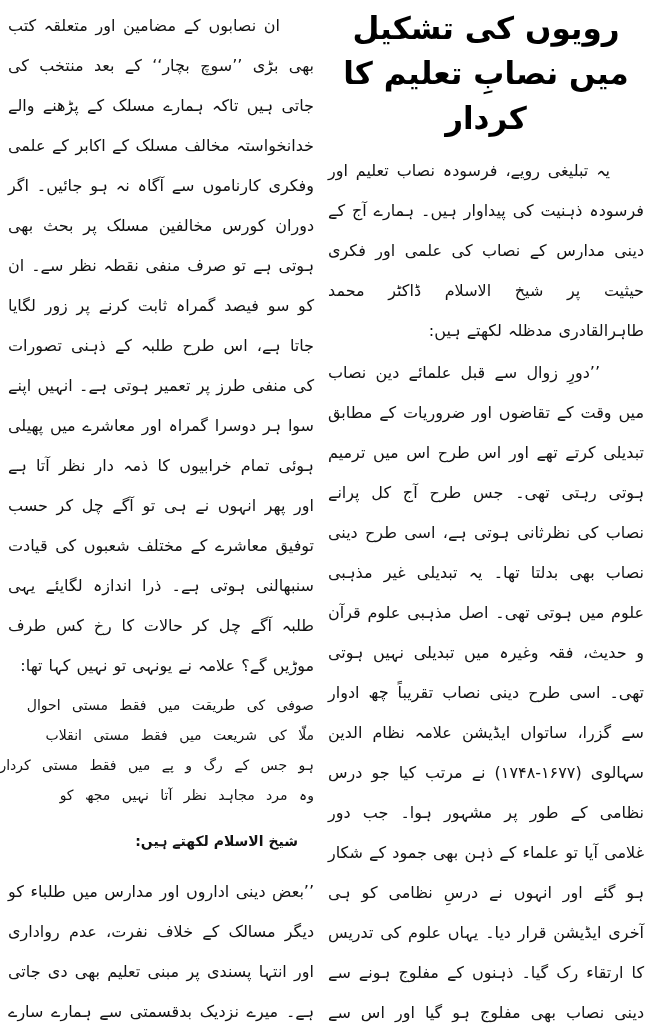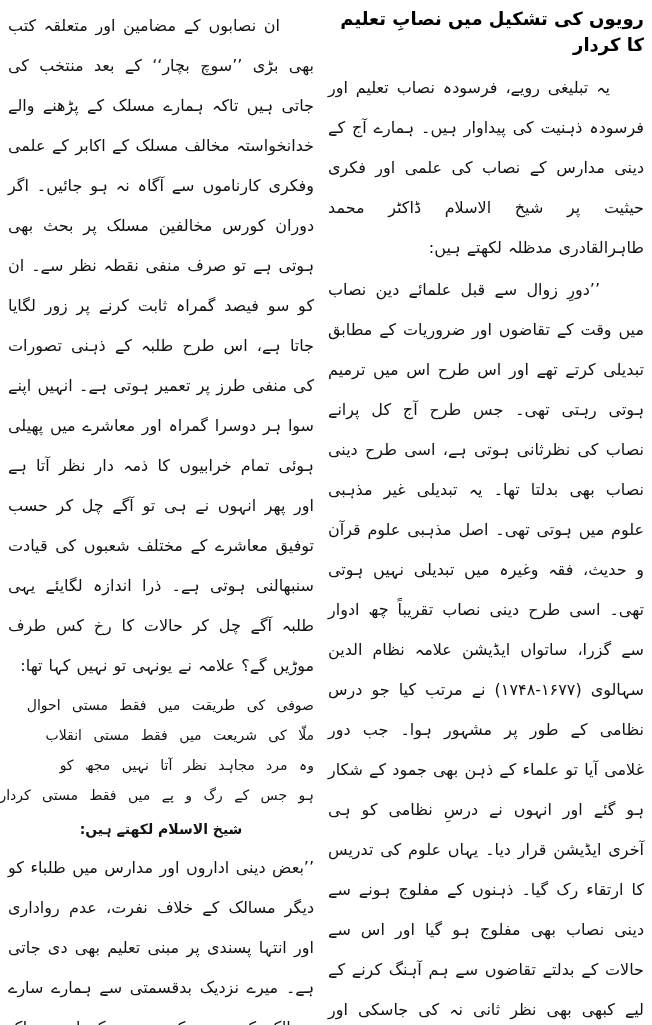--- a/index.html
+++ b/index.html
@@ -14,23 +14,23 @@
     display: flex;
     gap: 14px;
     padding: 6px 8px;
     box-sizing: border-box;
     overflow: hidden;
   }
   .col { display: block; }
   .col.right-col { width: 316px; flex: 0 0 316px; }
   .col.left-col  { width: 306px; flex: 1 1 auto; }
   .title {
-    font-size: 18px;
+    font-size: 31px;
     font-weight: bold;
-    text-align: right;
+    text-align: center;
     line-height: 1.45;
     margin: 0 0 10px 0;
     color: #000000;
   }
   .para {
     font-size: 16px;
     line-height: 40px;
     text-align: justify;
     text-justify: inter-word;
     margin: 0;
@@ -49,22 +49,21 @@
   .verse-line {
     font-size: 14px;
     line-height: 30px;
     text-align: right;
     word-spacing: 7px;
     white-space: nowrap;
   }
   .lead-in {
     font-size: 14px;
     line-height: 30px;
-    text-align: center;
-    margin: 4px;
+    margin: 16px;
     font-weight: bold;
   }
 </style>
 </head>
 <body>
 
 <div class="page">
 
   <div class="col right-col">
     <h1 class="title">رویوں کی تشکیل میں نصابِ تعلیم کا کردار</h1>
@@ -72,22 +71,22 @@
     <p class="para quote-block first-indent">’’دورِ زوال سے قبل علمائے دین نصاب میں وقت کے تقاضوں اور ضروریات کے مطابق تبدیلی کرتے تھے اور اس طرح اس میں ترمیم ہوتی رہتی تھی۔ جس طرح آج کل پرانے نصاب کی نظرثانی ہوتی ہے، اسی طرح دینی نصاب بھی بدلتا تھا۔ یہ تبدیلی غیر مذہبی علوم میں ہوتی تھی۔ اصل مذہبی علوم قرآن و حدیث، فقہ وغیرہ میں تبدیلی نہیں ہوتی تھی۔ اسی طرح دینی نصاب تقریباً چھ ادوار سے گزرا، ساتواں ایڈیشن علامہ نظام الدین سہالوی (۱۶۷۷-۱۷۴۸) نے مرتب کیا جو درس نظامی کے طور پر مشہور ہوا۔ جب دور غلامی آیا تو علماء کے ذہن بھی جمود کے شکار ہو گئے اور انہوں نے درسِ نظامی کو ہی آخری ایڈیشن قرار دیا۔ یہاں علوم کی تدریس کا ارتقاء رک گیا۔ ذہنوں کے مفلوج ہونے سے دینی نصاب بھی مفلوج ہو گیا اور اس سے حالات کے بدلتے تقاضوں سے ہم آہنگ کرنے کے لیے کبھی بھی نظر ثانی نہ کی جاسکی اور غلامی کے جو اثرات دینی نصاب پر پڑے انہیں مسلمانوں نے قبول کر لیا۔ آج سے صدیوں پہلے کے داخل نصاب علوم کو جسے سینکڑوں سال گزر چکے ہیں علماء آج بھی انہیں رائج کرنا چاہتے ہیں حالانکہ تقاضائے وقت ہے کہ آج کے سائنسی علوم داخل نصاب کیا جائے۔ اور اس کے ذریعے ذہن کی تربیت کر کے اسے اس قابل بنایا جائے کہ وہ دورِ نو کی ضروریات کے مطابق قرآن و حدیث کی توضیح کرسکیں‘‘۔</p>
     <p class="citation">(شیخ الاسلام ڈاکٹر محمد طاہرالقادری، قرآنی فلسفۂ انقلاب، جلد اول، ص ۴۲۰-۴۲۱)</p>
   </div>
 
   <div class="col left-col">
     <p class="para first-indent">ان نصابوں کے مضامین اور متعلقہ کتب بھی بڑی ’’سوچ بچار‘‘ کے بعد منتخب کی جاتی ہیں تاکہ ہمارے مسلک کے پڑھنے والے خدانخواستہ مخالف مسلک کے اکابر کے علمی وفکری کارناموں سے آگاہ نہ ہو جائیں۔ اگر دوران کورس مخالفین مسلک پر بحث بھی ہوتی ہے تو صرف منفی نقطہ نظر سے۔ ان کو سو فیصد گمراہ ثابت کرنے پر زور لگایا جاتا ہے، اس طرح طلبہ کے ذہنی تصورات کی منفی طرز پر تعمیر ہوتی ہے۔ انہیں اپنے سوا ہر دوسرا گمراہ اور معاشرے میں پھیلی ہوئی تمام خرابیوں کا ذمہ دار نظر آتا ہے اور پھر انہوں نے ہی تو آگے چل کر حسب توفیق معاشرے کے مختلف شعبوں کی قیادت سنبھالنی ہوتی ہے۔ ذرا اندازہ لگایئے یہی طلبہ آگے چل کر حالات کا رخ کس طرف موڑیں گے؟ علامہ نے یونہی تو نہیں کہا تھا:</p>
 
     <div class="verse-block">
       <div class="verse-line">صوفی کی طریقت میں فقط مستی احوال</div>
       <div class="verse-line">ملّا کی شریعت میں فقط مستی انقلاب</div>
+      <div class="verse-line">ہو جس کے رگ و پے میں فقط مستی کردار</div>
       <div class="verse-line">وہ مرد مجاہد نظر آتا نہیں مجھ کو</div>
-      <div class="verse-line">ہو جس کے رگ و پے میں فقط مستی کردار</div>
     </div>
 
     <p class="lead-in">شیخ الاسلام لکھتے ہیں:</p>
 
     <p class="para quote-block">’’بعض دینی اداروں اور مدارس میں طلباء کو دیگر مسالک کے خلاف نفرت، عدم رواداری اور انتہا پسندی پر مبنی تعلیم بھی دی جاتی ہے۔ میرے نزدیک بدقسمتی سے ہمارے سارے مسالک کسی نہ کسی حد تک اس مہلک مرض میں مبتلاء ہیں۔ وہ ایک دوسرے کو غیر مسلم اور گمراہ سمجھتے ہوئے معصوم ذہنوں میں نفرتوں کی آبیاری کرتے ہیں۔ نتیجتاً یہ لوگ تنگ نظری اور فکری مغالطوں کا شکار ہو کر اپنے علاوہ سب کو کافر، مشرک اور دائرہ اسلام سے خارج قرار دینے لگتے ہیں بلکہ بعض انتہا پسند تو اتنے متشدد ہو جاتے ہیں کہ وہ مخالفین کا خون بہانا نہ صرف جائز بلکہ واجب سمجھتے ہیں۔ یہیں سے شدت پسندی اور دہشت گردی پنپنے لگتی ہے جسے ایک دینی فریضہ (جہاد) سمجھ کر اختیار کیا جاتا ہے‘‘۔ (دہشت گردی</p>
   </div>
 
 </div>
 
 </body></html>

